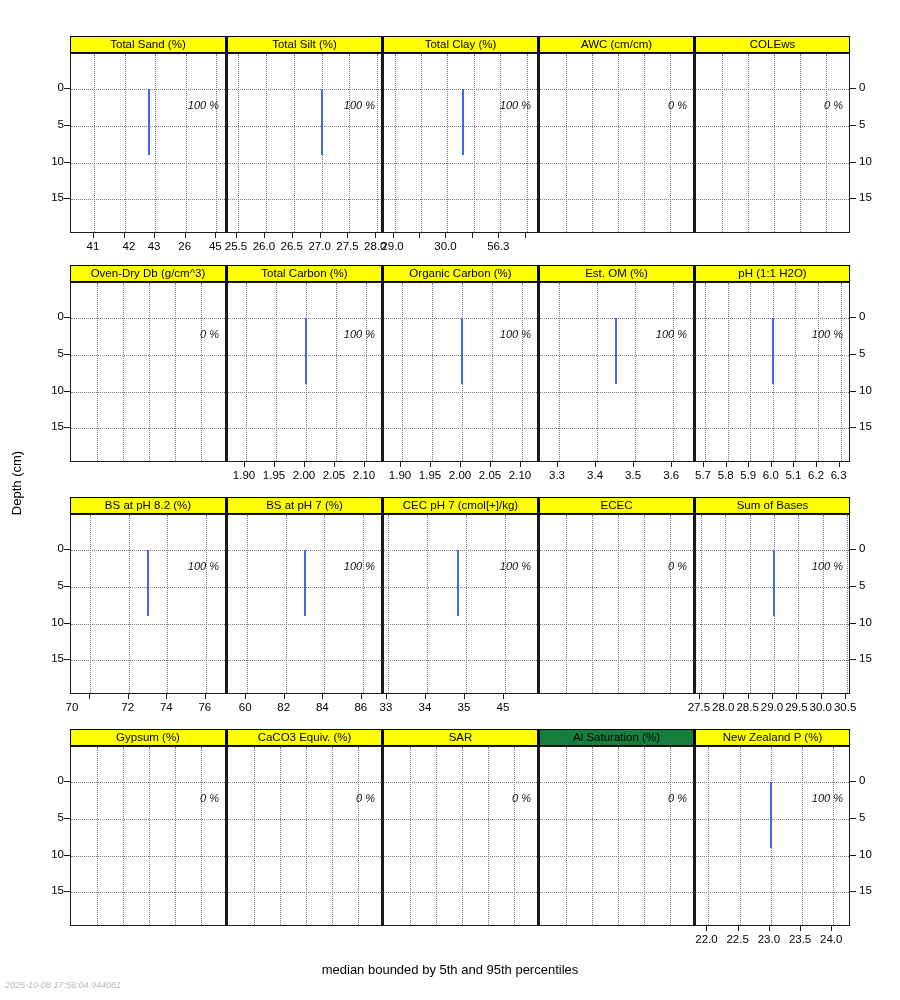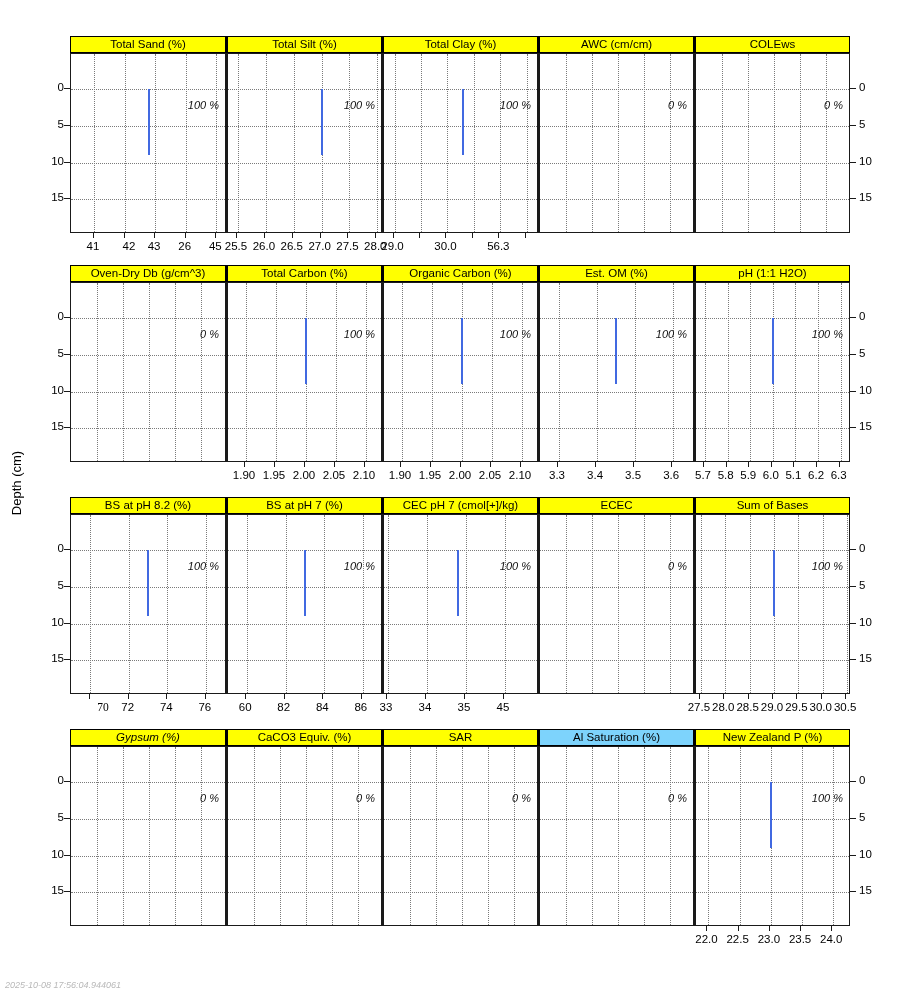--- a/index.html
+++ b/index.html
@@ -25,20 +25,21 @@
   .xlabel{ position:absolute; width:46px; text-align:center; font-size:11.5px; color:#000; white-space:nowrap; }
   .ylab  { position:absolute; font-size:11.5px; color:#000; width:22px; text-align:right; }
   .ylab.r{ text-align:left; }
   .ytickmark { position:absolute; width:6px; height:1px; background:#1a1a1a; }
 </style>
 </head>
 <body>
 
 <div id="fig">
   <div id="ylabel">Depth (cm)</div>
+  <div id="caption">median bounded by 5th and 95th percentiles</div>
   <div id="timestamp">2025-10-08 17:56:04.944061</div>
 <div class="ylab" style="left: 42px; top: 81.2653px;">0</div>
     <div class="ylab r" style="left: 859px; top: 81.2653px;">0</div>
     <div class="ytickmark" style="left: 64px; top: 88.2653px; background: rgb(26, 26, 26);"></div>
     <div class="ytickmark" style="left: 850px; top: 88.2653px; background: rgb(26, 26, 26);"></div>
     <div class="ylab" style="left: 42px; top: 118px;">5</div>
     <div class="ylab r" style="left: 859px; top: 118px;">5</div>
     <div class="ytickmark" style="left: 64px; top: 125px; background: rgb(26, 26, 26);"></div>
     <div class="ytickmark" style="left: 850px; top: 125px; background: rgb(26, 26, 26);"></div>
     <div class="ylab" style="left: 42px; top: 154.735px;">10</div>
@@ -301,21 +302,21 @@
       <div class="vgrid" style="left: 96.2963px; border-left-color: rgb(122, 122, 122);"></div>
       <div class="vgrid" style="left: 134.815px; border-left-color: rgb(122, 122, 122);"></div>
       <div class="hgrid" style="top: 35.2653px; border-top-color: rgb(122, 122, 122);"></div>
       <div class="hgrid" style="top: 72px; border-top-color: rgb(122, 122, 122);"></div>
       <div class="hgrid" style="top: 108.735px; border-top-color: rgb(122, 122, 122);"></div>
       <div class="hgrid" style="top: 145.469px; border-top-color: rgb(122, 122, 122);"></div>
       <div class="median" style="left: 76.037px; top: 35.2653px; height: 66.1224px; background: rgb(65, 105, 225);"></div>
       <div class="pct" style="top: 45.1633px;">100 %</div>
     </div>
     <div class="xtick" style="left: 89.2593px; top: 694px; background: rgb(26, 26, 26);"></div>
-    <div class="xlabel" style="left: 80px; top: 701px; font-family: Liberation Serif, serif;">70</div>
+    <div class="xlabel" style="left: 49px; top: 701px;">70</div>
     <div class="xtick" style="left: 127.778px; top: 694px; background: rgb(26, 26, 26);"></div>
     <div class="xlabel" style="left: 104.778px; top: 701px;">72</div>
     <div class="xtick" style="left: 166.296px; top: 694px; background: rgb(26, 26, 26);"></div>
     <div class="xlabel" style="left: 143.296px; top: 701px;">74</div>
     <div class="xtick" style="left: 204.815px; top: 694px; background: rgb(26, 26, 26);"></div>
     <div class="xlabel" style="left: 181.815px; top: 701px;">76</div>
     <div class="strip sep" style="left: 226px; top: 497px; width: 156px; height: 17px; background: rgb(255, 255, 0); color: rgb(0, 0, 0);">BS at pH 7 (%)</div>
     <div class="plot sep" style="left: 226px; top: 514px; width: 156px; height: 180px; border-color: rgb(26, 26, 26);">
       <div class="vgrid" style="left: 19.2593px; border-left-color: rgb(122, 122, 122);"></div>
       <div class="vgrid" style="left: 57.7778px; border-left-color: rgb(122, 122, 122);"></div>
@@ -409,21 +410,21 @@
     <div class="ytickmark" style="left: 64px; top: 818px; background: rgb(26, 26, 26);"></div>
     <div class="ytickmark" style="left: 850px; top: 818px; background: rgb(26, 26, 26);"></div>
     <div class="ylab" style="left: 42px; top: 847.735px;">10</div>
     <div class="ylab r" style="left: 859px; top: 847.735px;">10</div>
     <div class="ytickmark" style="left: 64px; top: 854.735px; background: rgb(26, 26, 26);"></div>
     <div class="ytickmark" style="left: 850px; top: 854.735px; background: rgb(26, 26, 26);"></div>
     <div class="ylab" style="left: 42px; top: 884.469px;">15</div>
     <div class="ylab r" style="left: 859px; top: 884.469px;">15</div>
     <div class="ytickmark" style="left: 64px; top: 891.469px; background: rgb(26, 26, 26);"></div>
     <div class="ytickmark" style="left: 850px; top: 891.469px; background: rgb(26, 26, 26);"></div>
-    <div class="strip" style="left: 70px; top: 729px; width: 156px; height: 17px; background: rgb(255, 255, 0); color: rgb(0, 0, 0); font-style: italic;">Gypsum (%)</div>
+    <div class="strip" style="left: 70px; top: 729px; width: 156px; height: 17px; background: rgb(255, 255, 0); color: rgb(0, 0, 0);">Gypsum (%)</div>
     <div class="plot" style="left: 70px; top: 746px; width: 156px; height: 180px; border-color: rgb(26, 26, 26);">
       <div class="vgrid" style="left: 26px; border-left-color: rgb(122, 122, 122);"></div>
       <div class="vgrid" style="left: 52px; border-left-color: rgb(122, 122, 122);"></div>
       <div class="vgrid" style="left: 78px; border-left-color: rgb(122, 122, 122);"></div>
       <div class="vgrid" style="left: 104px; border-left-color: rgb(122, 122, 122);"></div>
       <div class="vgrid" style="left: 130px; border-left-color: rgb(122, 122, 122);"></div>
       <div class="hgrid" style="top: 35.2653px; border-top-color: rgb(122, 122, 122);"></div>
       <div class="hgrid" style="top: 72px; border-top-color: rgb(122, 122, 122);"></div>
       <div class="hgrid" style="top: 108.735px; border-top-color: rgb(122, 122, 122);"></div>
       <div class="hgrid" style="top: 145.469px; border-top-color: rgb(122, 122, 122);"></div>
@@ -448,21 +449,21 @@
       <div class="vgrid" style="left: 52px; border-left-color: rgb(122, 122, 122);"></div>
       <div class="vgrid" style="left: 78px; border-left-color: rgb(122, 122, 122);"></div>
       <div class="vgrid" style="left: 104px; border-left-color: rgb(122, 122, 122);"></div>
       <div class="vgrid" style="left: 130px; border-left-color: rgb(122, 122, 122);"></div>
       <div class="hgrid" style="top: 35.2653px; border-top-color: rgb(122, 122, 122);"></div>
       <div class="hgrid" style="top: 72px; border-top-color: rgb(122, 122, 122);"></div>
       <div class="hgrid" style="top: 108.735px; border-top-color: rgb(122, 122, 122);"></div>
       <div class="hgrid" style="top: 145.469px; border-top-color: rgb(122, 122, 122);"></div>
       <div class="pct" style="top: 45.1633px;">0 %</div>
     </div>
-    <div class="strip sep" style="left: 538px; top: 729px; width: 156px; height: 17px; background: #7dd3fc; color: rgb(0, 0, 0);">Al Saturation (%)</div>
+    <div class="strip sep" style="left: 538px; top: 729px; width: 156px; height: 17px; background: #15803d; color: rgb(0, 0, 0);">Al Saturation (%)</div>
     <div class="plot sep" style="left: 538px; top: 746px; width: 156px; height: 180px; border-color: rgb(26, 26, 26);">
       <div class="vgrid" style="left: 26px; border-left-color: rgb(122, 122, 122);"></div>
       <div class="vgrid" style="left: 52px; border-left-color: rgb(122, 122, 122);"></div>
       <div class="vgrid" style="left: 78px; border-left-color: rgb(122, 122, 122);"></div>
       <div class="vgrid" style="left: 104px; border-left-color: rgb(122, 122, 122);"></div>
       <div class="vgrid" style="left: 130px; border-left-color: rgb(122, 122, 122);"></div>
       <div class="hgrid" style="top: 35.2653px; border-top-color: rgb(122, 122, 122);"></div>
       <div class="hgrid" style="top: 72px; border-top-color: rgb(122, 122, 122);"></div>
       <div class="hgrid" style="top: 108.735px; border-top-color: rgb(122, 122, 122);"></div>
       <div class="hgrid" style="top: 145.469px; border-top-color: rgb(122, 122, 122);"></div>

